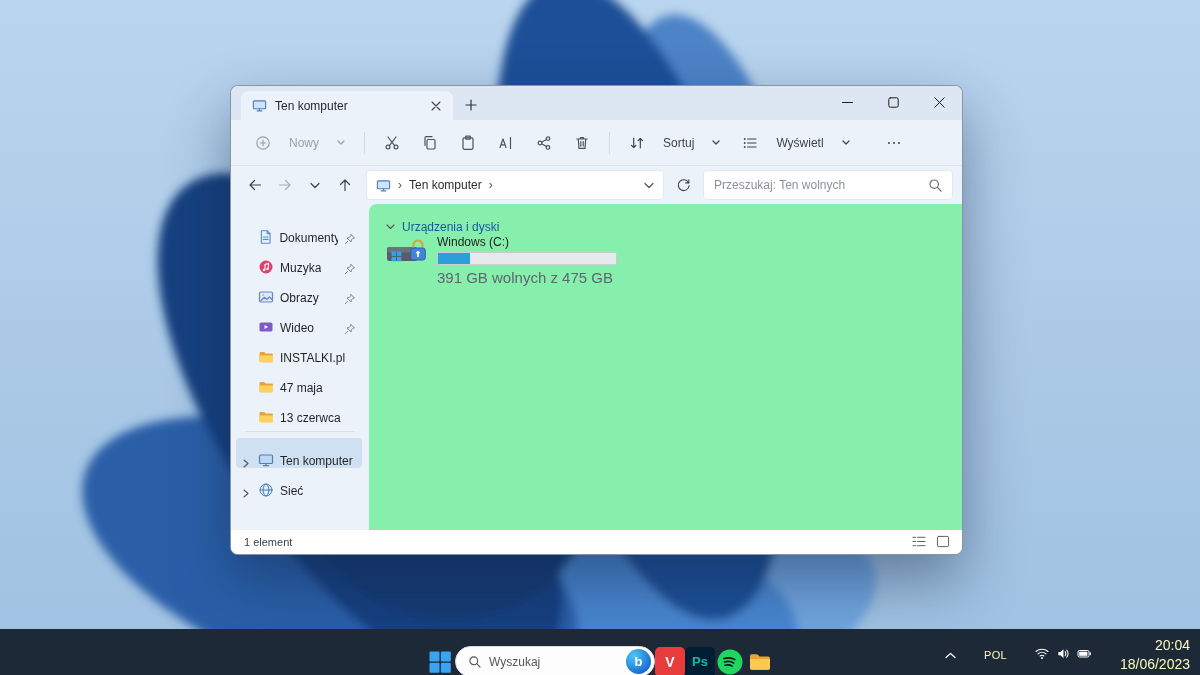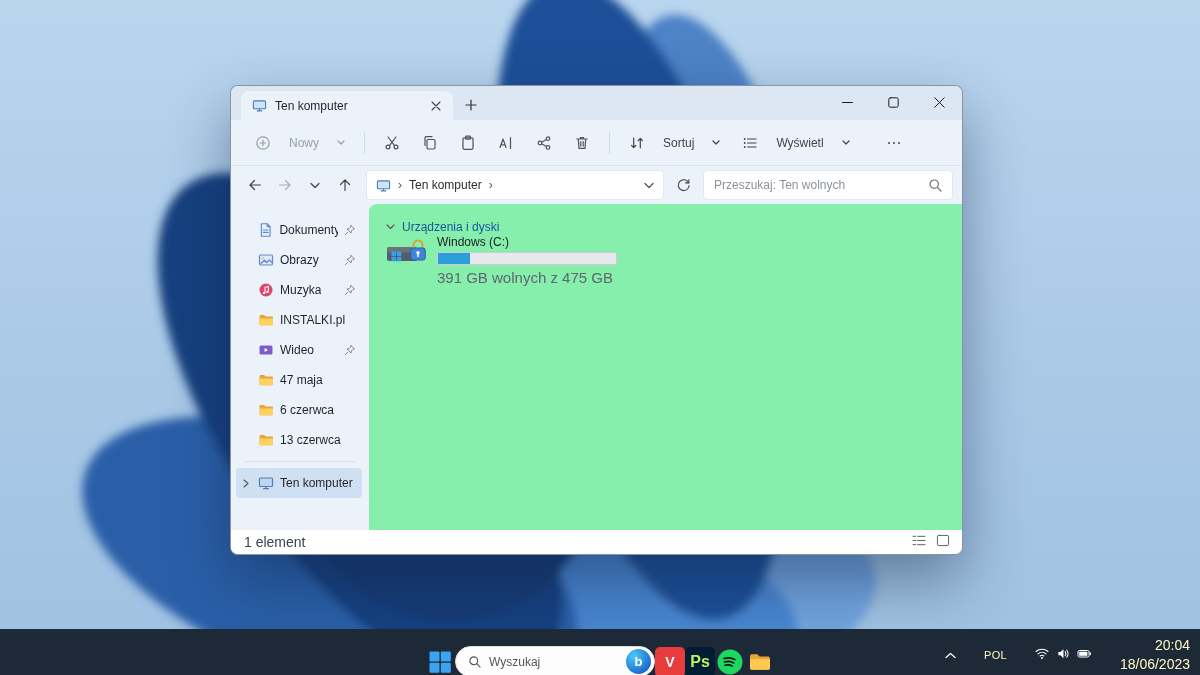--- a/index.html
+++ b/index.html
@@ -35,50 +35,50 @@
              gap:7px;padding:0 9px;margin:0 3px 0 6px;color:#2a2e33}
   .crumb-sep{color:#555;font-size:12px}
   .crumb-caret{margin-left:auto;color:#555}
   .refresh-btn{width:30px;height:30px;display:flex;align-items:center;justify-content:center;color:#3d434b;border-radius:4px}
   .search-box{width:250px;height:30px;background:#fff;border:1px solid #e2e8f1;border-radius:4px;display:flex;align-items:center;
               padding:0 10px;margin-left:4px;color:#8b929c}
   .search-box .ph{flex:1}
 
   .winbody{flex:1;display:flex;min-height:0}
   .sidebar{width:138px;flex:0 0 138px;padding-top:11px}
-  .sb-item{height:30px;margin:0 7px 0 5px;padding:0 6px 0 3px;display:flex;align-items:center;gap:6px;border-radius:4px}
+  .sb-item{height:30px;margin:0 7px 0 5px;padding:0 6px 0 3px;display:flex;align-items:flex-end;gap:6px;border-radius:4px}
   .sb-item.selected{background:#cfe0f3}
   .sb-caret{width:13px;flex:0 0 13px;display:flex;justify-content:center;align-items:center;color:#555}
   .sb-label{white-space:nowrap;overflow:hidden}
   .sb-pin{margin-left:auto;color:#6b7280;display:flex}
   .sb-sep{height:1px;background:#d8dfe9;margin:6px 14px}
 
   .main{flex:1;background:#86efac;border-top-left-radius:8px;padding:16px 0 0 17px}
   .section-header{display:flex;align-items:center;gap:7px;color:#19559f}
   .section-header .sec-caret{color:#555;display:flex}
   .drive-tile{margin-top:1px;display:flex;gap:9px;width:270px;align-items:flex-start}
   .drive-name{color:#1c1e21}
   .drive-bar{width:180px;height:13px;background:#e6e9ec;border:1px solid #c8cdd3;margin-top:3px}
   .drive-fill{height:100%;background:#2b9fd9}
   .drive-free{margin-top:4px;font-size:15px;color:#5f6670}
 
-  .statusbar{height:24px;background:#fff;display:flex;align-items:center;padding:0 12px 0 13px;font-size:14px;color:#3c4249;flex:0 0 auto}
+  .statusbar{height:24px;background:#fff;display:flex;align-items:center;padding:0 12px 0 13px;font-size:11px;color:#3c4249;flex:0 0 auto}
   .status-views{margin-left:auto;display:flex;gap:10px;color:#555;align-items:center}
 
   
   .taskbar{position:absolute;left:0;bottom:0;width:1200px;height:46px;background:#1e2937;z-index:5}
   .tb-center{position:absolute;left:50%;top:16px;height:33px;transform:translateX(-50%);display:flex;align-items:center;}
   .tb-app{width:30px;height:30px;display:flex;align-items:center;justify-content:center;border-radius:5px;position:relative}
   .tb-app .run-dot{position:absolute;bottom:-6px;left:50%;transform:translateX(-50%);width:7px;height:3px;border-radius:2px;background:#9fb3c8}
   .search-pill{width:200px;height:31px;background:#fdfdfd;border:1px solid #d9dee4;border-radius:16px;display:flex;align-items:center;
                gap:8px;padding:0 3px 0 12px;color:#555}
   .bing-badge{margin-left:auto;width:25px;height:25px;border-radius:50%;background:radial-gradient(circle at 32% 28%,#4cc9f5,#1a6ad0 75%);
               display:flex;align-items:center;justify-content:center;color:#fff;font-weight:bold;font-size:13px}
   .app-vivaldi{background:#e83c3c;color:#fff;font-weight:bold;font-size:14px}
-  .app-ps{background:#001d33;color:#bef264;font-weight:bold;font-size:16px}
+  .app-ps{background:#001d33;color:#14b8a6;font-weight:bold;font-size:13px}
   .tb-right{position:absolute;right:10px;top:0;height:51px;display:flex;align-items:center;gap:28px;color:#fef9c3}
   .tray-icons{display:flex;align-items:center;gap:7px}
   .lang{font-size:11px;letter-spacing:.3px}
   .clock{text-align:right;font-size:14px;line-height:1.35}
 </style>
 </head>
 <body>
 
 <svg id="bloom" width="1200" height="675" viewBox="0 0 1200 675">
   <defs>
@@ -279,92 +279,84 @@
         <span class="sb-pin">
           <svg class="ic" width="12" height="12" viewBox="0 0 14 14" style="stroke-width:1">
               <path d="M8.2 1.8l4 4-1.8.5-1.8 1.8-.4 2.4-4.7-4.7 2.4-.4 1.8-1.8z"></path>
               <path d="M4.2 9.8L1.6 12.4"></path>
             </svg>
         </span>
       </div>
 
       <div class="sb-item">
         <span class="sb-caret"></span>
+        <svg width="16" height="16" viewBox="0 0 16 16">
+          <circle cx="8" cy="8" r="6.5" fill="#e0426e"></circle>
+            <path d="M7 10.8V5.4l3.4-.9v4.8" stroke="#fff" fill="none" stroke-width="1.1"></path>
+            <circle cx="6.1" cy="10.9" r="1.2" fill="#fff"></circle>
+            <circle cx="9.5" cy="9.9" r="1.2" fill="#fff"></circle>
+          </svg>
+        <span class="sb-label">Muzyka</span>
+        <span class="sb-pin">
+          <svg class="ic" width="12" height="12" viewBox="0 0 14 14" style="stroke-width:1">
+              <path d="M8.2 1.8l4 4-1.8.5-1.8 1.8-.4 2.4-4.7-4.7 2.4-.4 1.8-1.8z"></path>
+              <path d="M4.2 9.8L1.6 12.4"></path>
+            </svg>
+        </span>
+      </div>
+
+      <div class="sb-item">
+        <span class="sb-caret"></span>
         <svg width="16" height="16" viewBox="0 0 16 16" class="ic" style="color:#6b84c9">
           <rect x="1.5" y="3" width="13" height="10" rx="1.2" fill="#dbeafe"></rect>
             <circle cx="5.2" cy="6.2" r="1.1" fill="#f2c14e" stroke="none"></circle>
             <path d="M3 11.5l3.4-3.2 2.4 2.2 2.6-2.6 2.6 2.6"></path>
           </svg>
         <span class="sb-label">Obrazy</span>
         <span class="sb-pin">
           <svg class="ic" width="12" height="12" viewBox="0 0 14 14" style="stroke-width:1">
               <path d="M8.2 1.8l4 4-1.8.5-1.8 1.8-.4 2.4-4.7-4.7 2.4-.4 1.8-1.8z"></path>
               <path d="M4.2 9.8L1.6 12.4"></path>
             </svg>
         </span>
       </div>
 
       <div class="sb-item">
         <span class="sb-caret"></span>
         <svg width="16" height="16" viewBox="0 0 16 16">
-          <circle cx="8" cy="8" r="6.5" fill="#e0426e"></circle>
-            <path d="M7 10.8V5.4l3.4-.9v4.8" stroke="#fff" fill="none" stroke-width="1.1"></path>
-            <circle cx="6.1" cy="10.9" r="1.2" fill="#fff"></circle>
-            <circle cx="9.5" cy="9.9" r="1.2" fill="#fff"></circle>
-          </svg>
-        <span class="sb-label">Muzyka</span>
-        <span class="sb-pin">
-          <svg class="ic" width="12" height="12" viewBox="0 0 14 14" style="stroke-width:1">
-              <path d="M8.2 1.8l4 4-1.8.5-1.8 1.8-.4 2.4-4.7-4.7 2.4-.4 1.8-1.8z"></path>
-              <path d="M4.2 9.8L1.6 12.4"></path>
-            </svg>
-        </span>
-      </div>
-
-      <div class="sb-item">
-        <span class="sb-caret"></span>
-        <svg width="16" height="16" viewBox="0 0 16 16">
-          <path d="M1.5 4.2a1.2 1.2 0 0 1 1.2-1.2h3.4l1.6 1.6h6.1a1.2 1.2 0 0 1 1.2 1.2V12a1.3 1.3 0 0 1-1.3 1.3H2.8A1.3 1.3 0 0 1 1.5 12z" fill="#e8a33b"></path>
-          <path d="M1.5 6.4H15V12a1.3 1.3 0 0 1-1.3 1.3H2.8A1.3 1.3 0 0 1 1.5 12z" fill="#ffd25e"></path>
-          </svg>
-        <span class="sb-label">INSTALKI.pl</span>
-      </div>
-
-      <div class="sb-item">
-        <span class="sb-caret"></span>
-        <svg width="16" height="16" viewBox="0 0 16 16">
           <rect x="1.5" y="3.5" width="13" height="9" rx="1.5" fill="#7c5cc9"></rect>
             <path d="M6.6 6l3.4 2-3.4 2z" fill="#fff"></path>
           </svg>
         <span class="sb-label">Wideo</span>
         <span class="sb-pin">
           <svg class="ic" width="12" height="12" viewBox="0 0 14 14" style="stroke-width:1">
               <path d="M8.2 1.8l4 4-1.8.5-1.8 1.8-.4 2.4-4.7-4.7 2.4-.4 1.8-1.8z"></path>
               <path d="M4.2 9.8L1.6 12.4"></path>
             </svg>
         </span>
       </div>
 
       <div class="sb-item">
         <span class="sb-caret"></span>
         <svg width="16" height="16" viewBox="0 0 16 16">
           <path d="M1.5 4.2a1.2 1.2 0 0 1 1.2-1.2h3.4l1.6 1.6h6.1a1.2 1.2 0 0 1 1.2 1.2V12a1.3 1.3 0 0 1-1.3 1.3H2.8A1.3 1.3 0 0 1 1.5 12z" fill="#e8a33b"></path>
           <path d="M1.5 6.4H15V12a1.3 1.3 0 0 1-1.3 1.3H2.8A1.3 1.3 0 0 1 1.5 12z" fill="#ffd25e"></path>
           </svg>
-        <span class="sb-label">47 maja</span>
+        <span class="sb-label">INSTALKI.pl</span>
       </div>
 
       <div class="sb-item">
         <span class="sb-caret"></span>
         <svg width="16" height="16" viewBox="0 0 16 16">
           <path d="M1.5 4.2a1.2 1.2 0 0 1 1.2-1.2h3.4l1.6 1.6h6.1a1.2 1.2 0 0 1 1.2 1.2V12a1.3 1.3 0 0 1-1.3 1.3H2.8A1.3 1.3 0 0 1 1.5 12z" fill="#e8a33b"></path>
           <path d="M1.5 6.4H15V12a1.3 1.3 0 0 1-1.3 1.3H2.8A1.3 1.3 0 0 1 1.5 12z" fill="#ffd25e"></path>
           </svg>
-        <span class="sb-label">6 czerwca</span>
-      </div>
+        <span class="sb-label">47 maja</span>
+      </div>
+
 
       <div class="sb-item">
         <span class="sb-caret"></span>
         <svg width="16" height="16" viewBox="0 0 16 16">
           <path d="M1.5 4.2a1.2 1.2 0 0 1 1.2-1.2h3.4l1.6 1.6h6.1a1.2 1.2 0 0 1 1.2 1.2V12a1.3 1.3 0 0 1-1.3 1.3H2.8A1.3 1.3 0 0 1 1.5 12z" fill="#e8a33b"></path>
           <path d="M1.5 6.4H15V12a1.3 1.3 0 0 1-1.3 1.3H2.8A1.3 1.3 0 0 1 1.5 12z" fill="#ffd25e"></path>
           </svg>
         <span class="sb-label">13 czerwca</span>
       </div>
 
@@ -376,20 +368,33 @@
               <path d="M1 1l4 3.5L1 8"></path>
             </svg>
         </span>
         <svg width="16" height="16" viewBox="0 0 16 16" class="ic" style="color:#4e7fb7">
           <rect x="1.5" y="3" width="13" height="8.5" rx="1" fill="#bcd7f2"></rect>
             <path d="M5.5 13.7h5M8 11.5v2.2"></path>
           </svg>
         <span class="sb-label">Ten komputer</span>
       </div>
 
+      <div class="sb-item">
+        <span class="sb-caret">
+          <svg class="ic" width="6" height="9" viewBox="0 0 6 9" style="stroke-width:1.1">
+              <path d="M1 1l4 3.5L1 8"></path>
+            </svg>
+        </span>
+        <svg width="16" height="16" viewBox="0 0 16 16" class="ic" style="color:#4e7fb7;stroke-width:1">
+          <circle cx="8" cy="8" r="6" fill="#dcecfb"></circle>
+            <path d="M2 8h12"></path>
+            <ellipse cx="8" cy="8" rx="2.8" ry="6"></ellipse>
+          </svg>
+        <span class="sb-label">Sieć</span>
+      </div>
     </div>
 
     <div class="main">
       <div class="section-header">
         <span class="sec-caret">
           <svg class="ic" width="9" height="6" viewBox="0 0 9 6" style="stroke-width:1.1">
               <path d="M1 1l3.5 3.5L8 1"></path>
             </svg>
         </span>
         <span>Urządzenia i dyski</span>

